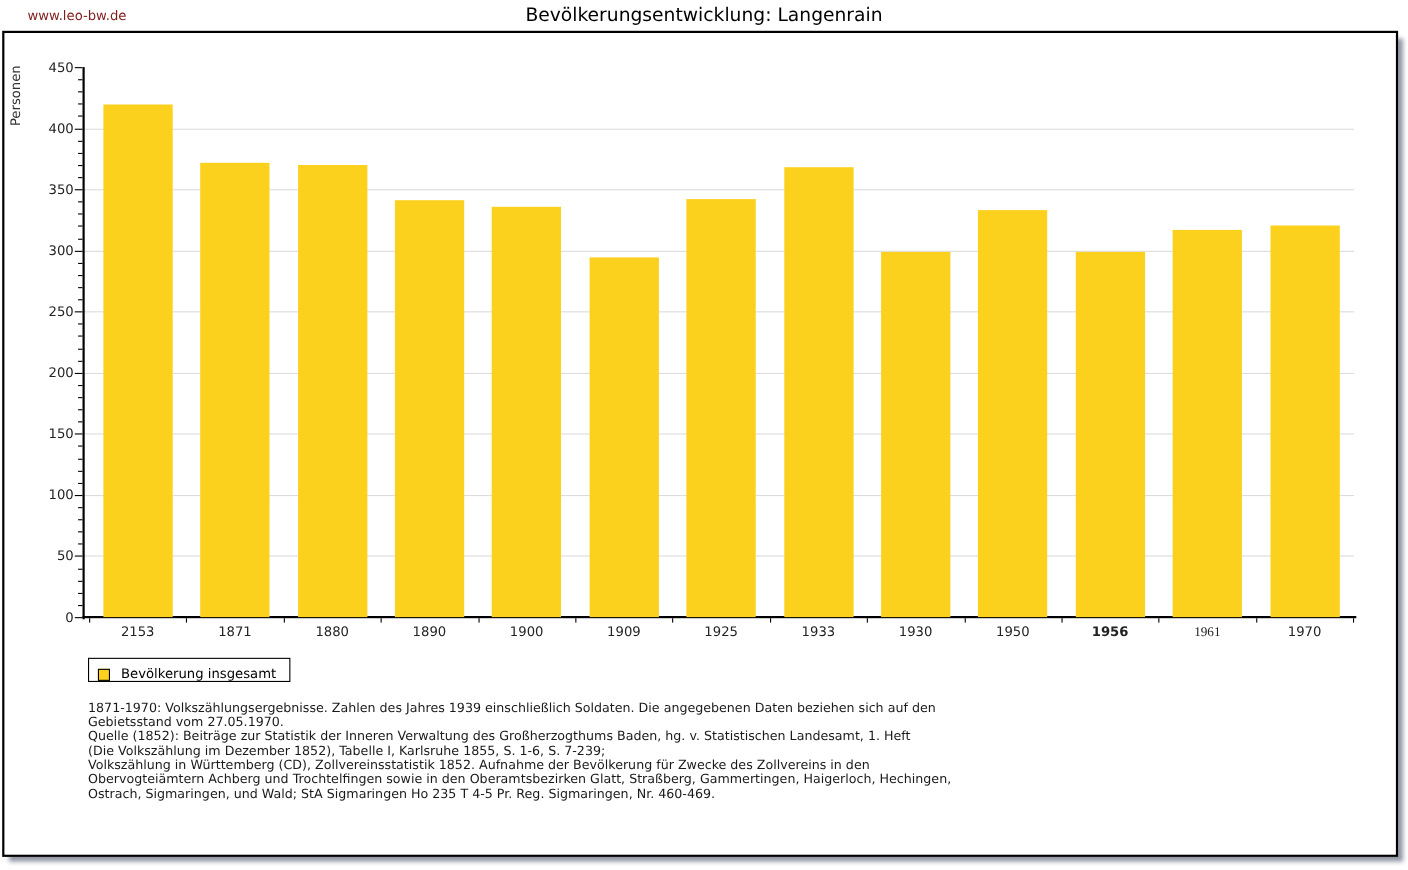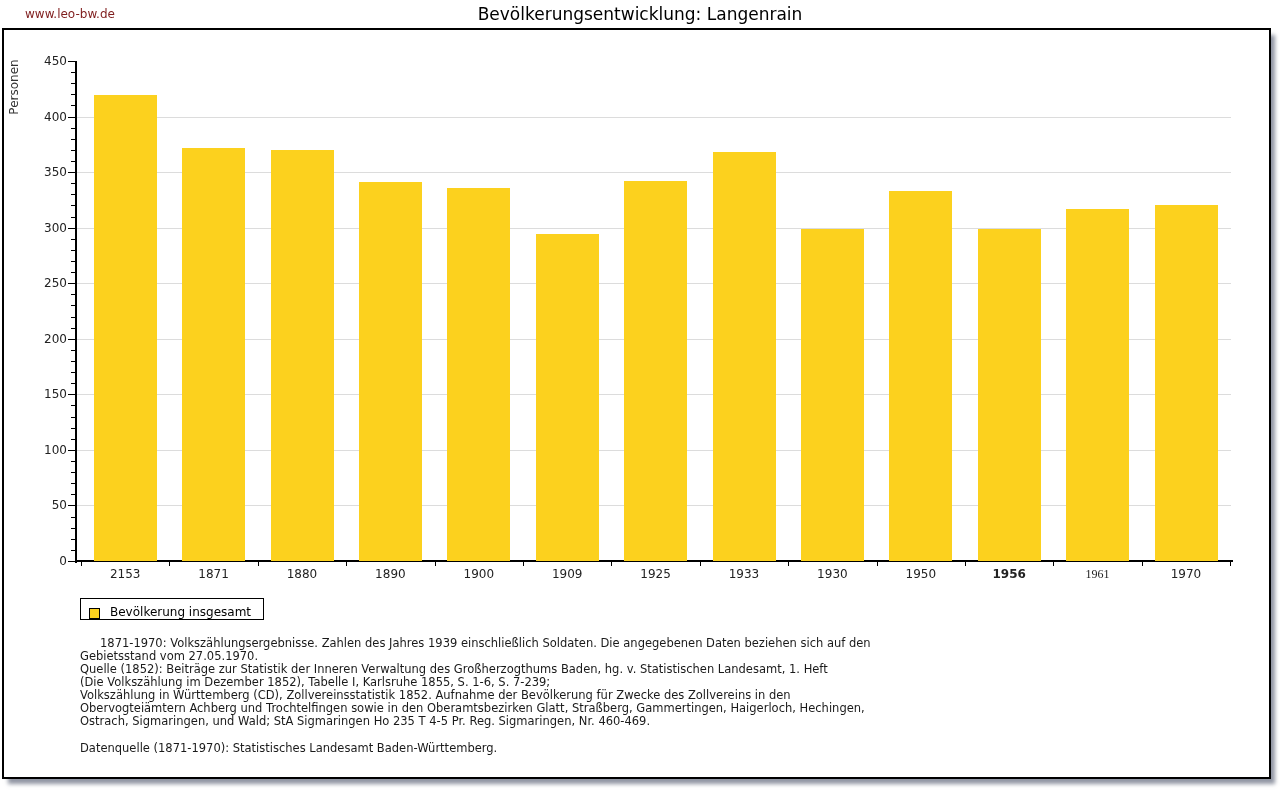--- a/index.html
+++ b/index.html
@@ -181,24 +181,23 @@
       <div class="xtick-label" style="left: 1141.8px; width: 88.4px; top: 567px;">1970</div>
       <div class="xtick" style="left: 1230.2px; top: 562px; height: 4px;"></div>
     </div>
 
   <div class="legend">
     <span class="swatch" id="legend-swatch" style="background: rgb(252, 209, 30);"></span>
     <span class="legend-label">Bevölkerung insgesamt</span>
   </div>
 
   <div class="footer" id="footer">
-      <div class="src-line" style="top: 0px; margin-left: 20px;">1871-1970: Volkszählungsergebnisse. Zahlen des Jahres 1939 einschließlich Soldaten. Die angegebenen Daten beziehen sich auf den</div>
+      <div class="src-line" style="top: 0px;">1871-1970: Volkszählungsergebnisse. Zahlen des Jahres 1939 einschließlich Soldaten. Die angegebenen Daten beziehen sich auf den</div>
       <div class="src-line" style="top: 13px;">Gebietsstand vom 27.05.1970.</div>
       <div class="src-line" style="top: 26px;">Quelle (1852): Beiträge zur Statistik der Inneren Verwaltung des Großherzogthums Baden, hg. v. Statistischen Landesamt, 1. Heft</div>
       <div class="src-line" style="top: 39px;">(Die Volkszählung im Dezember 1852), Tabelle I, Karlsruhe 1855, S. 1-6, S. 7-239;</div>
       <div class="src-line" style="top: 52px;">Volkszählung in Württemberg (CD), Zollvereinsstatistik 1852. Aufnahme der Bevölkerung für Zwecke des Zollvereins in den</div>
       <div class="src-line" style="top: 65px;">Obervogteiämtern Achberg und Trochtelfingen sowie in den Oberamtsbezirken Glatt, Straßberg, Gammertingen, Haigerloch, Hechingen,</div>
       <div class="src-line" style="top: 78px;">Ostrach, Sigmaringen, und Wald; StA Sigmaringen Ho 235 T 4-5 Pr. Reg. Sigmaringen, Nr. 460-469.</div>
     </div>
 
-  <div class="datenquelle">Datenquelle (1871-1970): Statistisches Landesamt Baden-Württemberg.</div>
 
 </div>
 
 </body></html>

